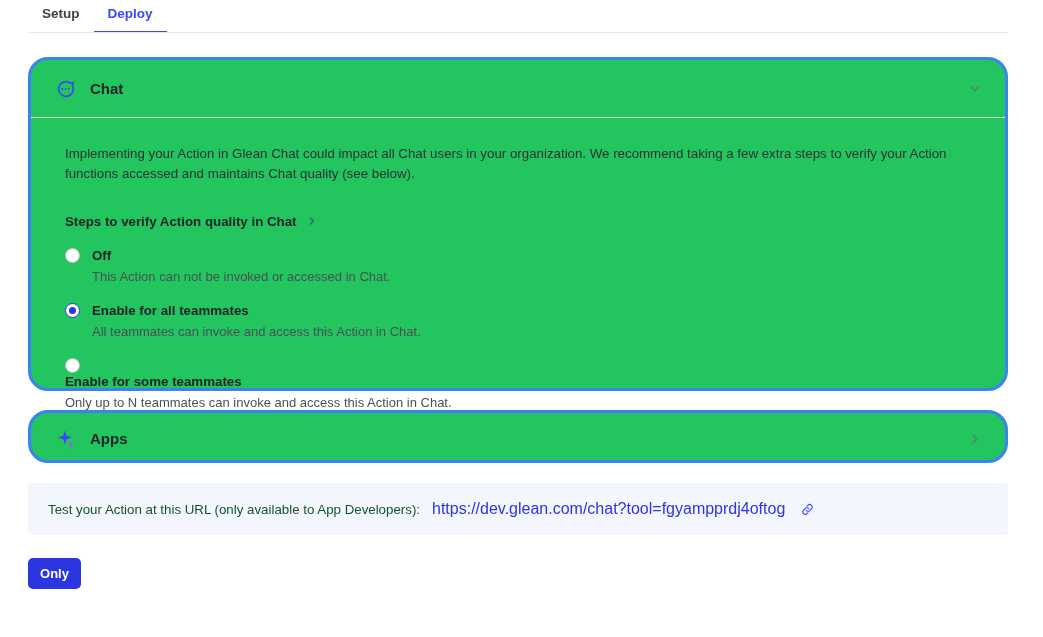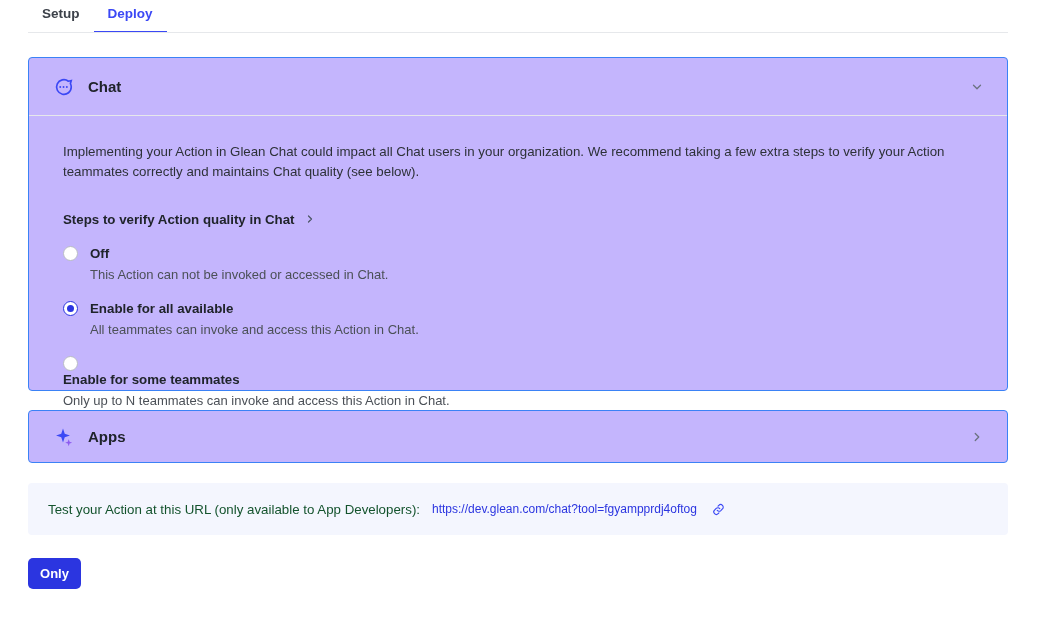--- a/index.html
+++ b/index.html
@@ -49,23 +49,23 @@
     left: 28px;
     top: 32px;
     width: 980px;
     height: 1px;
     background: #e6e8eb;
   }
 
   
   .card {
     position: absolute;
-    background: #c4b5fd;
-    border: 1px solid #3b82f6;
-    border-radius: 4px;
+    background: #22c55e;
+    border: 3px solid #3b82f6;
+    border-radius: 20px;
   }
   .chat-card {
     left: 28px;
     top: 57px;
     width: 980px;
     height: 334px;
   }
   .card-header {
     position: relative;
     height: 57px;
@@ -206,21 +206,21 @@
     display: flex;
     align-items: center;
     padding: 0 20px;
   }
   .banner-label {
     font-size: 13.3px;
     color: #14532d;
     margin-right: 12px;
   }
   .banner-link {
-    font-size: 12px;
+    font-size: 16px;
     color: #2b35e0;
     text-decoration: none;
     cursor: pointer;
   }
   .copy-icon {
     margin-left: 14px;
     width: 16px;
     height: 16px;
     display: inline-flex;
     align-items: center;
@@ -276,21 +276,21 @@
       </span>
       <span class="card-title">Chat</span>
       <span class="chev">
         <svg width="14" height="14" viewBox="0 0 24 24" fill="none" stroke="#6b7280" stroke-width="2.2" stroke-linecap="round" stroke-linejoin="round">
           <polyline points="6 9 12 15 18 9"></polyline>
         </svg>
       </span>
     </div>
     <div class="card-divider"></div>
     <div class="card-body">
-      <p class="body-text">Implementing your Action in Glean Chat could impact all Chat users in your organization. We recommend taking a few extra steps to verify your Action teammates correctly and maintains Chat quality (see below).</p>
+      <p class="body-text">Implementing your Action in Glean Chat could impact all Chat users in your organization. We recommend taking a few extra steps to verify your Action functions accessed and maintains Chat quality (see below).</p>
 
       <div class="steps-link">
         <span>Steps to verify Action quality in Chat</span>
         <span class="arrow">
           <svg width="12" height="12" viewBox="0 0 24 24" fill="none" stroke="#4b5563" stroke-width="2.4" stroke-linecap="round" stroke-linejoin="round">
             <polyline points="9 6 15 12 9 18"></polyline>
           </svg>
         </span>
       </div>
 
@@ -300,21 +300,21 @@
           <span class="radio"></span>
           <span class="radio-texts">
             <span class="radio-label">Off</span>
             <span class="radio-desc">This Action can not be invoked or accessed in Chat.</span>
           </span>
         </div>
 
         <div class="radio-row">
           <span class="radio checked"></span>
           <span class="radio-texts">
-            <span class="radio-label">Enable for all available</span>
+            <span class="radio-label">Enable for all teammates</span>
             <span class="radio-desc">All teammates can invoke and access this Action in Chat.</span>
           </span>
         </div>
 
         <div class="radio-row">
           <span class="radio"></span>
           <span class="radio-texts">
             <span class="radio-label">Enable for some teammates</span>
             <span class="radio-desc">Only up to N teammates can invoke and access this Action in Chat.</span>
           </span>

